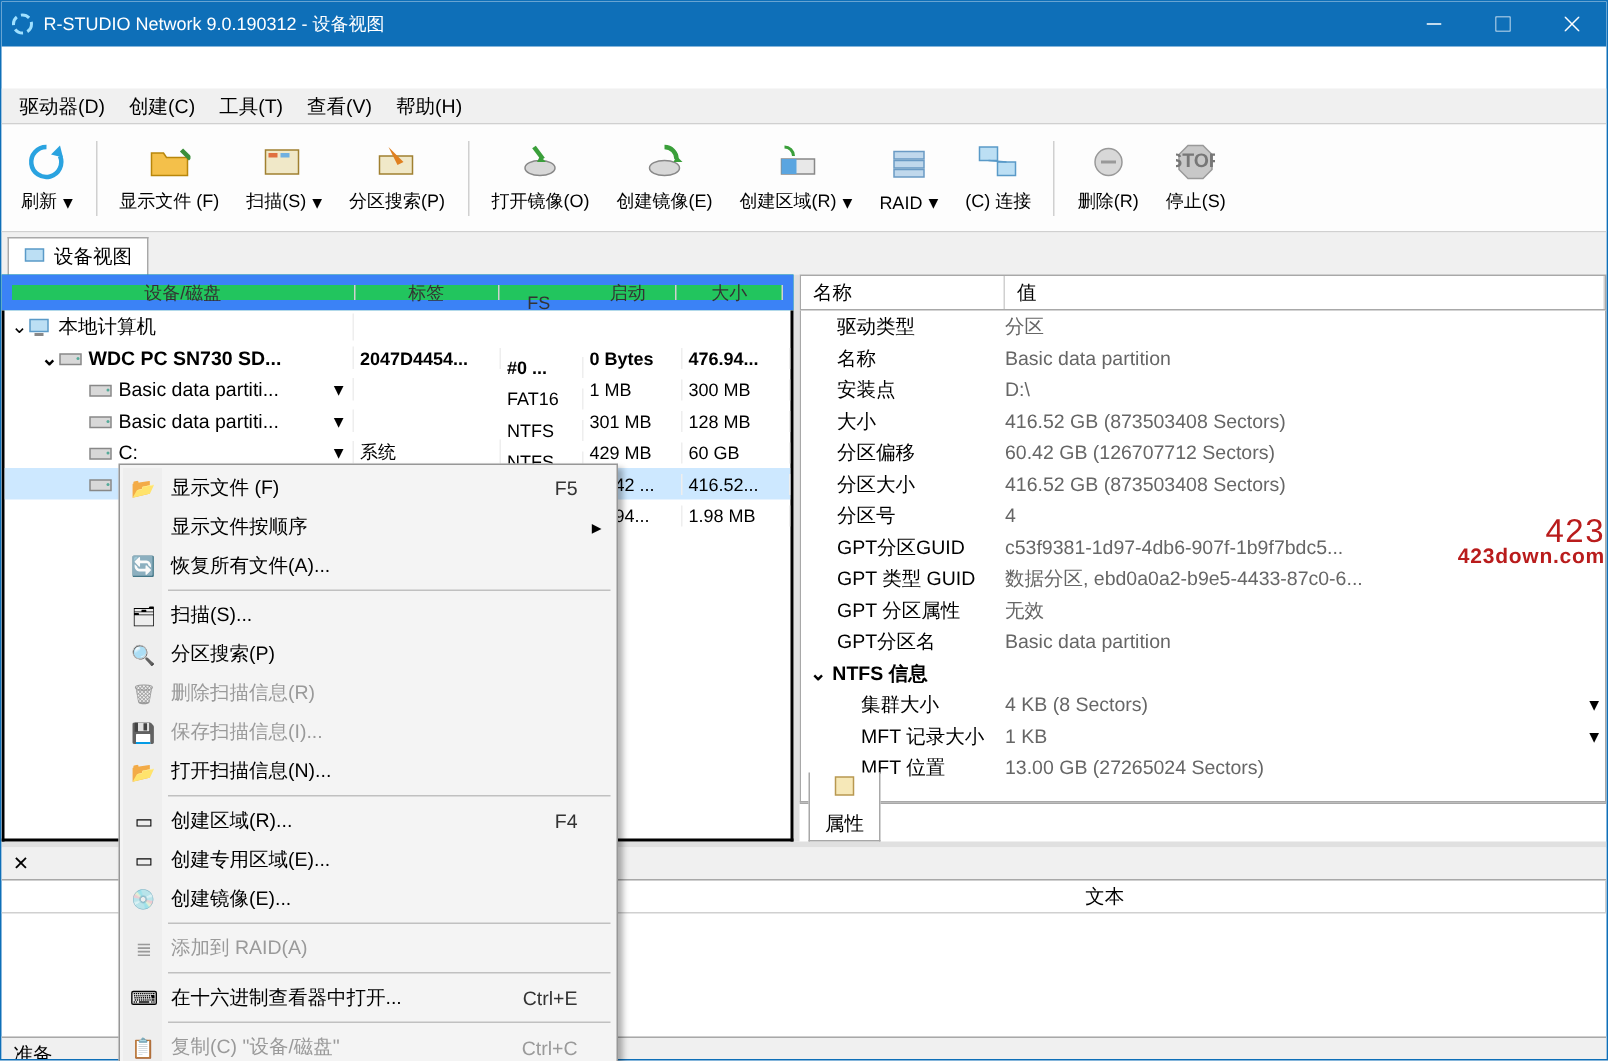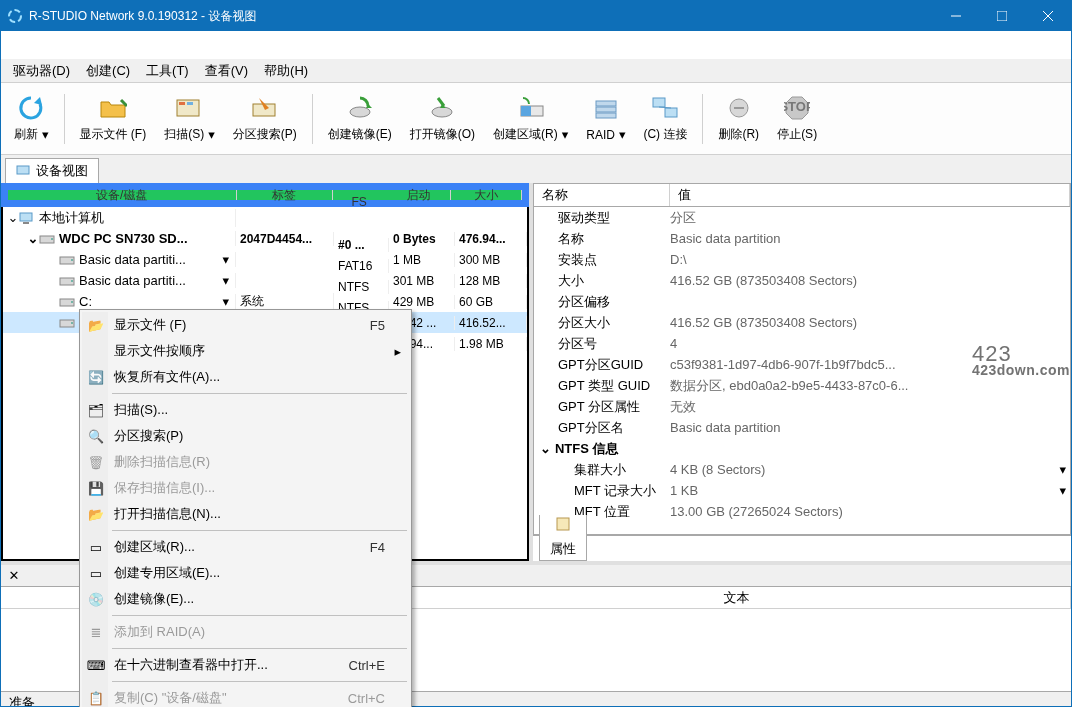--- a/index.html
+++ b/index.html
@@ -86,21 +86,21 @@
 .cm-item { height: 26px; display:flex; align-items:center; position:relative; padding-left: 32px; }
 .cm-item.disabled { color:#9a9a9a; }
 .cm-item .cm-ic { position:absolute; left:5px; width:18px; height:18px; display:flex; align-items:center; justify-content:center; }
 .cm-item .cm-lbl { flex:1; }
 .cm-item .cm-acc { margin-right: 24px; color:#333; }
 .cm-item.disabled .cm-acc { color:#9a9a9a; }
 .cm-item .cm-arrow { margin-right: 8px; }
 .cm-sep { height:1px; background:#c0c0c0; margin: 3px 2px 3px 30px; }
 
 
-.watermark { position:absolute; right:2px; top:344px; color:#737373; pointer-events:none; text-align:left; line-height:.9; font-family: Impact, "Arial Black", sans-serif; }
+.watermark { position:absolute; right:2px; top:344px; color:#b91c1c; pointer-events:none; text-align:right; line-height:.9; font-family: Impact, "Arial Black", sans-serif; }
 .watermark .l1 { font-size:22px; letter-spacing:1px; text-shadow: 1px 1px 0 #fff, -1px -1px 0 #fff; }
 .watermark .l2 { font-size:14px; letter-spacing:.5px; font-weight:700; }
 </style>
 </head>
 <body>
 
 <div class="titlebar">
   <span class="app-icon">
     <svg viewBox="0 0 16 16" width="16" height="16">
         <circle cx="8" cy="8" r="6" fill="none" stroke="#9fe0ff" stroke-width="2" stroke-dasharray="6 3"></circle>
@@ -176,35 +176,35 @@
           <path d="M8 2l10 10-4 2-6-12z" fill="#e08020"></path>
         </svg>
       </span>
     <span class="lbl">分区搜索(P)</span>
   </div>
   <div class="tb-sep"></div>
   <div class="tb-btn">
     <span class="ic">
         <svg width="28" height="24">
           <ellipse cx="14" cy="16" rx="10" ry="5" fill="#d8d8d8" stroke="#888"></ellipse>
+          <path d="M10 2l6 8" stroke="#3a9f3a" stroke-width="3"></path>
+          <path d="M14 8l4 4-6 0z" fill="#3a9f3a"></path>
+        </svg>
+      </span>
+    <span class="lbl">打开镜像(O)</span>
+  </div>
+  <div class="tb-btn">
+    <span class="ic">
+        <svg width="28" height="24">
+          <ellipse cx="14" cy="16" rx="10" ry="5" fill="#d8d8d8" stroke="#888"></ellipse>
           <path d="M14 2a8 8 0 0 1 8 8" fill="none" stroke="#3a9f3a" stroke-width="3"></path>
           <path d="M22 8l4 4-6 0z" fill="#3a9f3a"></path>
         </svg>
       </span>
     <span class="lbl">创建镜像(E)</span>
-  </div>
-  <div class="tb-btn">
-    <span class="ic">
-        <svg width="28" height="24">
-          <ellipse cx="14" cy="16" rx="10" ry="5" fill="#d8d8d8" stroke="#888"></ellipse>
-          <path d="M10 2l6 8" stroke="#3a9f3a" stroke-width="3"></path>
-          <path d="M14 8l4 4-6 0z" fill="#3a9f3a"></path>
-        </svg>
-      </span>
-    <span class="lbl">打开镜像(O)</span>
   </div>
   <div class="tb-btn">
     <span class="ic">
         <svg width="28" height="24">
           <rect x="4" y="10" width="22" height="10" fill="#e8e8e8" stroke="#888"></rect>
           <rect x="4" y="10" width="10" height="10" fill="#5aa5e0"></rect>
           <path d="M6 2a6 6 0 0 1 6 6" fill="none" stroke="#3a9f3a" stroke-width="2"></path>
         </svg>
       </span>
     <div class="tb-lbl-row">
@@ -421,20 +421,23 @@
           </div>
         </div>
         <div class="prow">
           <div class="pn">大小</div>
           <div class="pv">
             <span>416.52 GB (873503408 Sectors)</span>
           </div>
         </div>
         <div class="prow">
           <div class="pn">分区偏移</div>
+          <div class="pv">
+            <span>60.42 GB (126707712 Sectors)</span>
+          </div>
         </div>
         <div class="prow">
           <div class="pn">分区大小</div>
           <div class="pv">
             <span>416.52 GB (873503408 Sectors)</span>
           </div>
         </div>
         <div class="prow">
           <div class="pn">分区号</div>
           <div class="pv">

